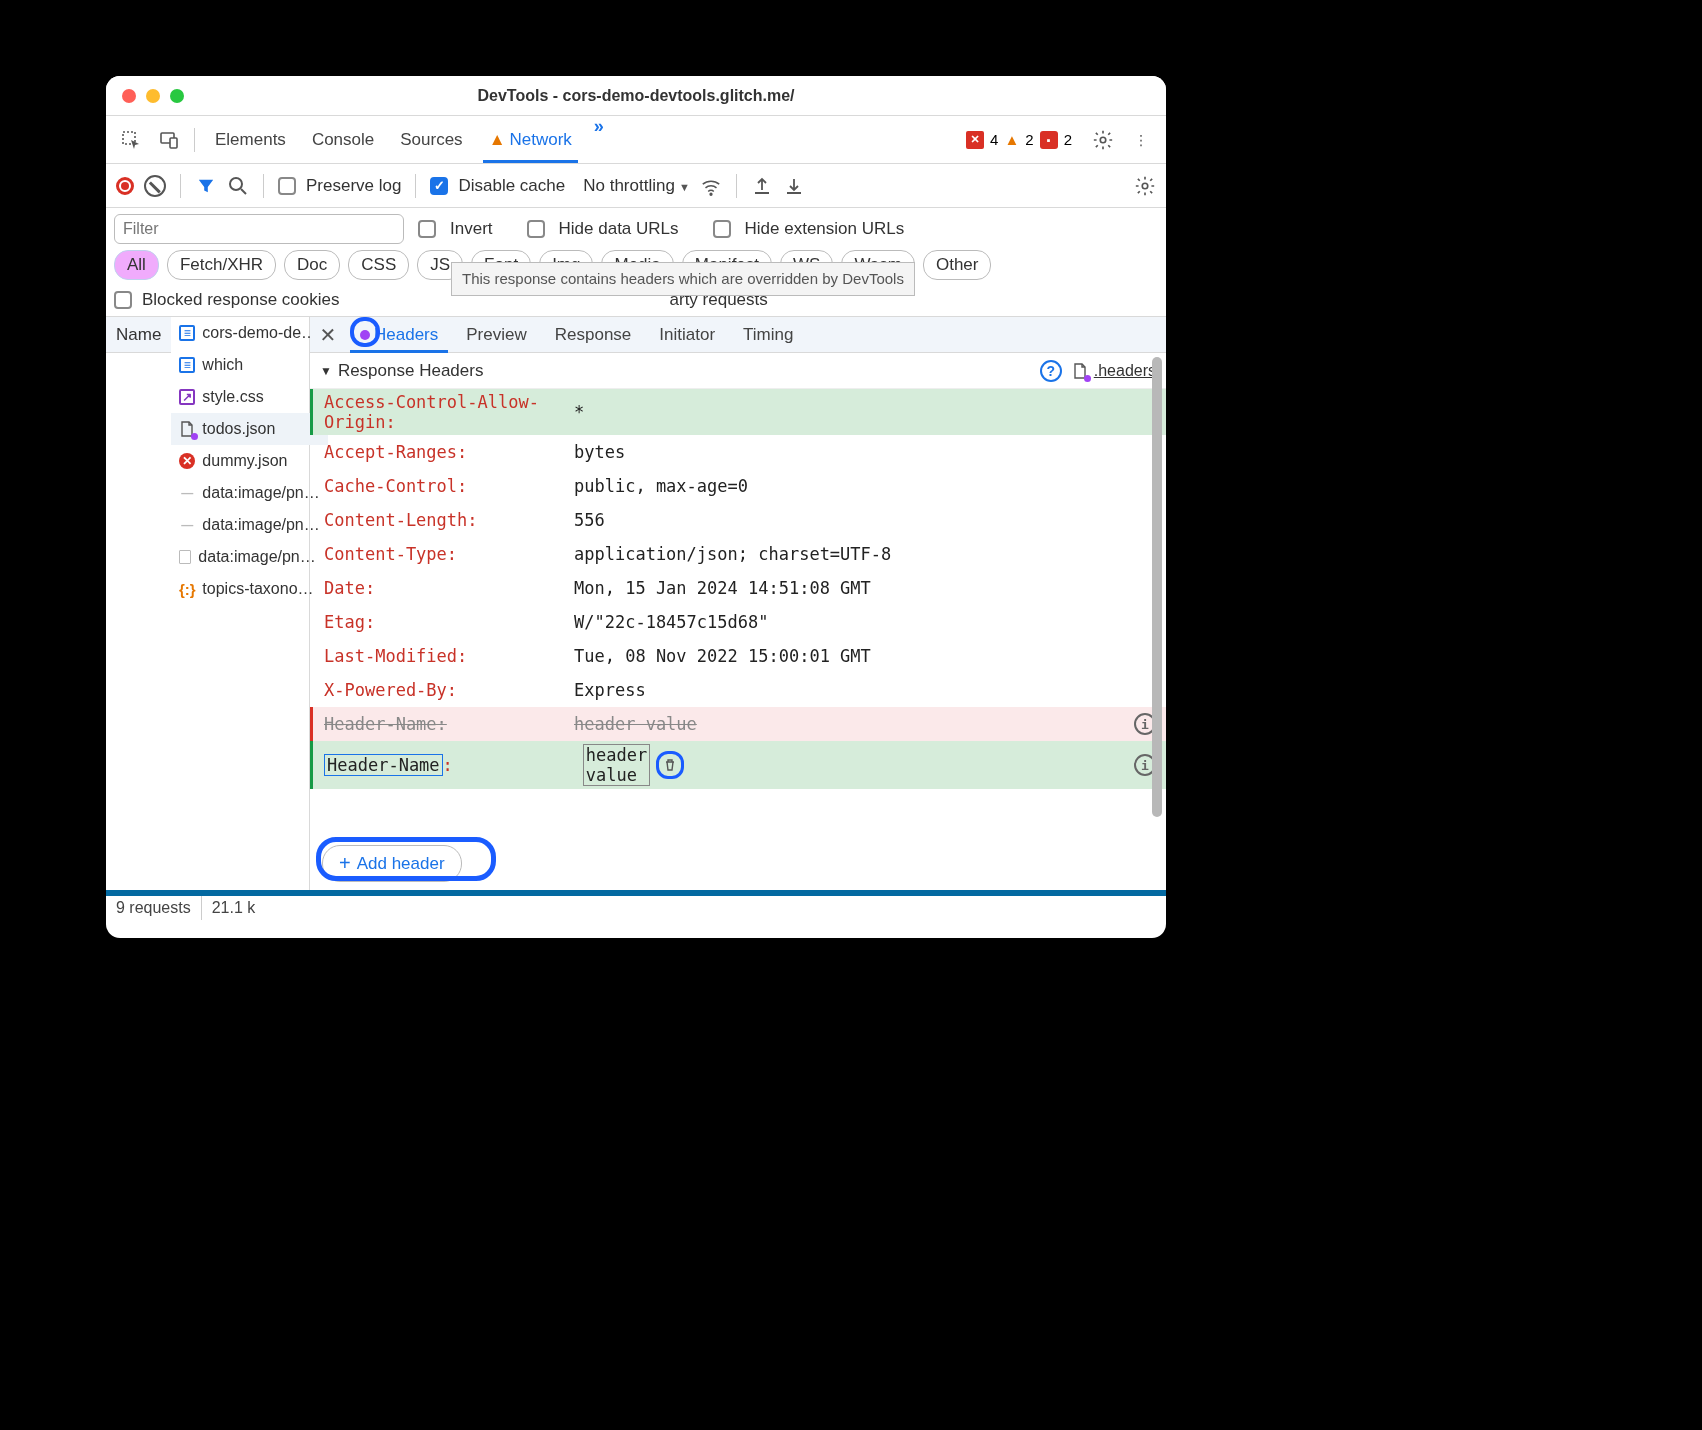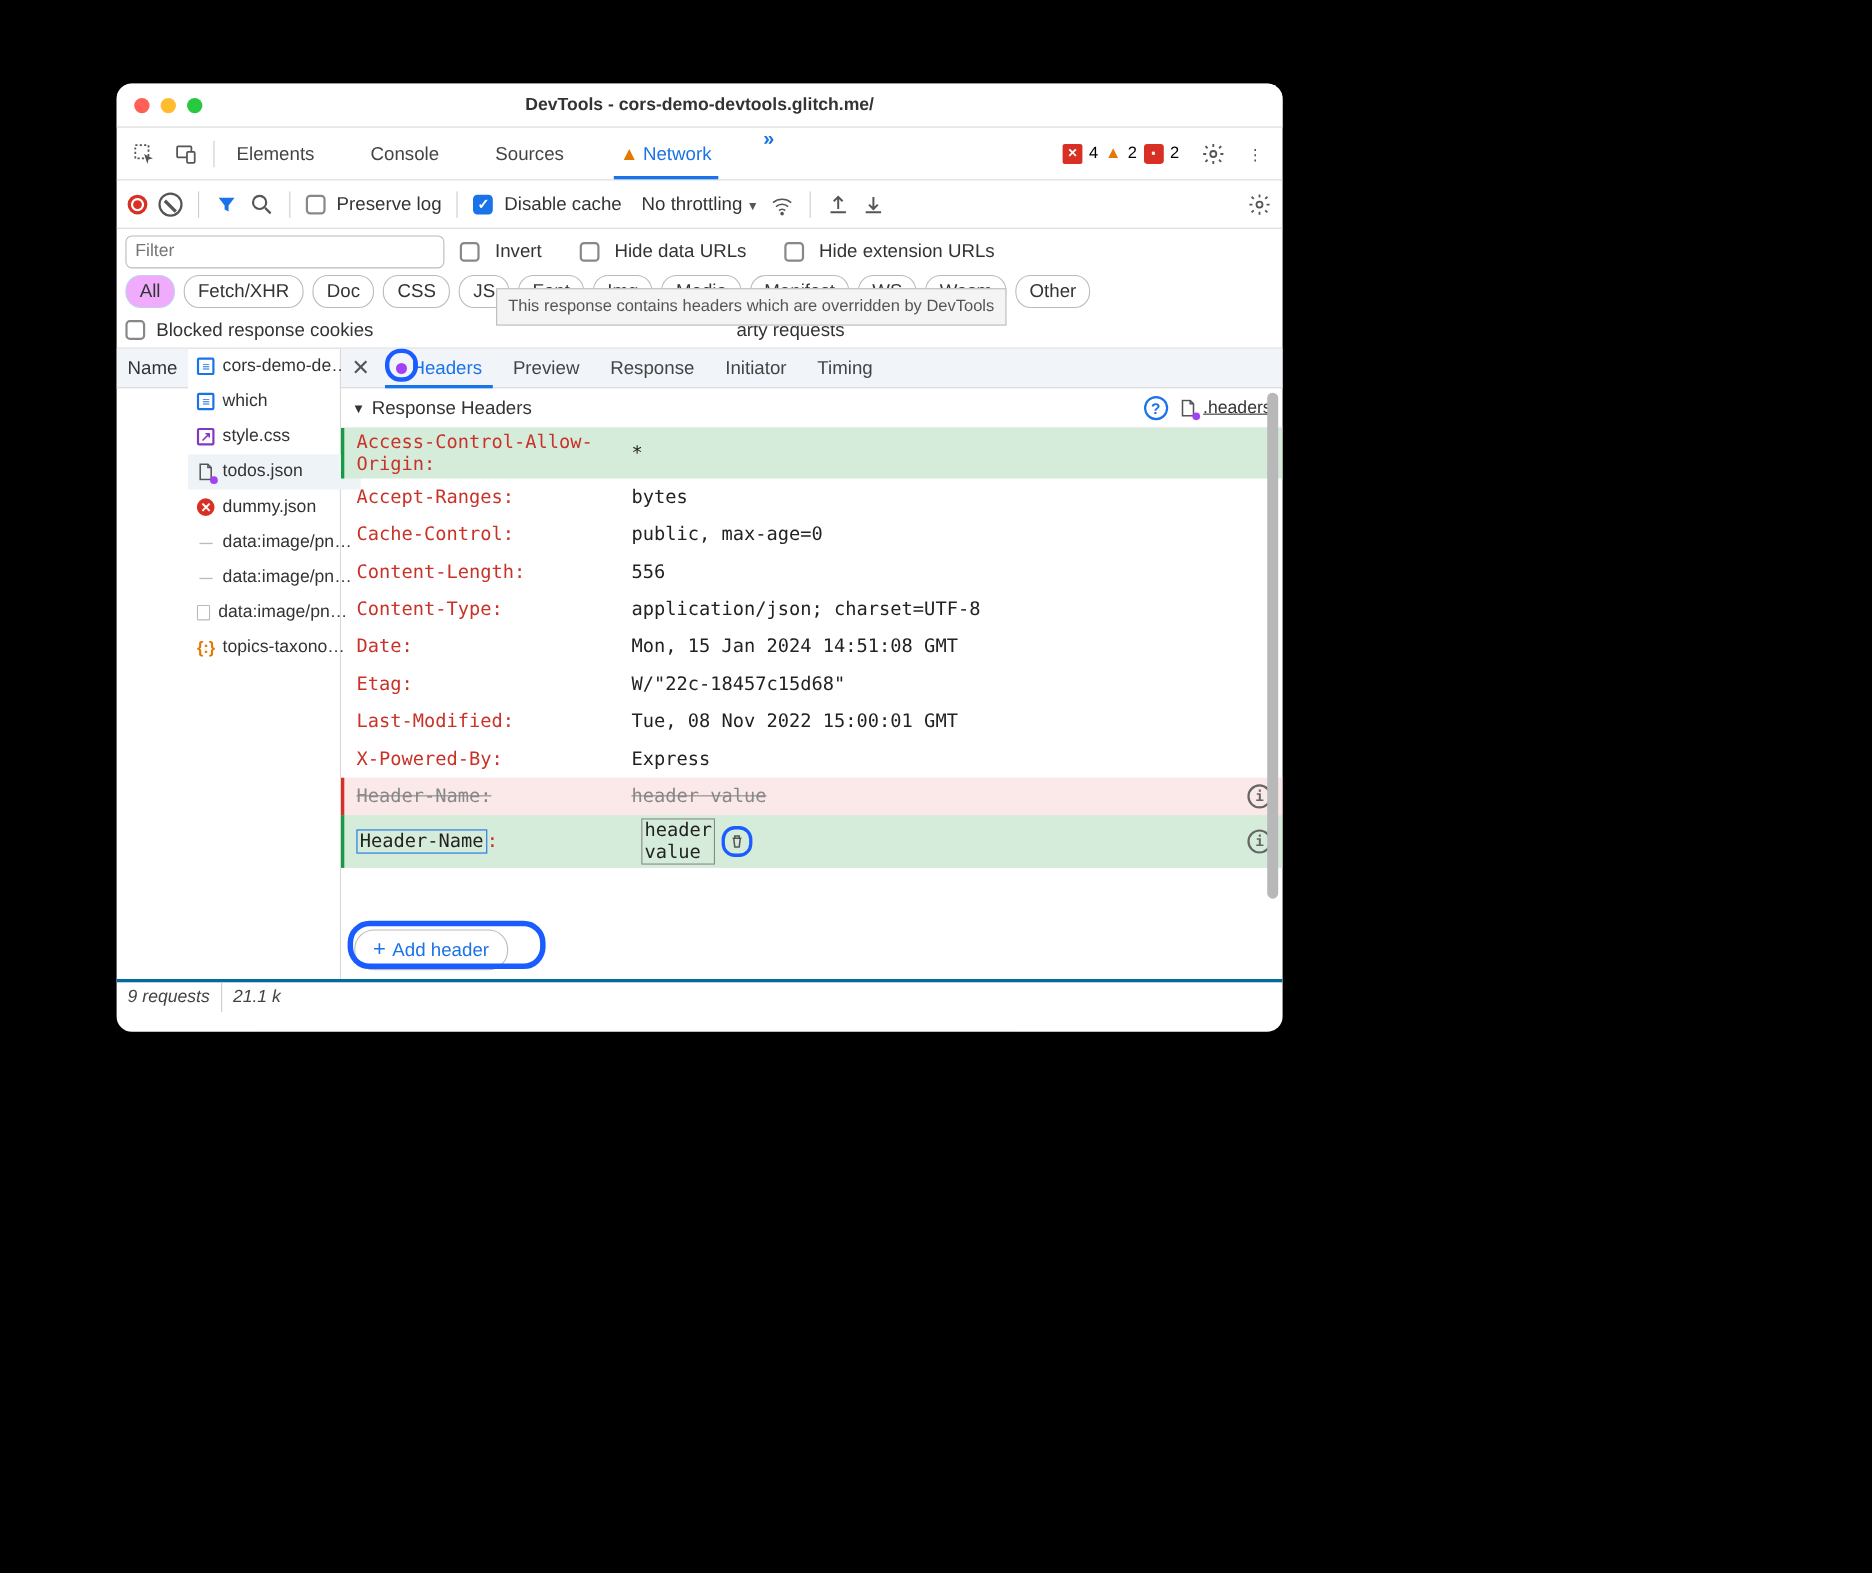--- a/index.html
+++ b/index.html
@@ -18,21 +18,21 @@
 .dot { width: 14px; height: 14px; border-radius: 50%; }
 .dot.red { background:#ff5f57;} .dot.yellow{background:#febc2e;} .dot.green{background:#28c840;}
 .title { position:absolute; left:0; right:0; text-align:center; font-weight:600; font-size:16px; color:#333; }
 
 .tabbar {
   height: 48px; display:flex; align-items:center; padding: 0 8px;
   border-bottom: 1px solid #d9d9d9; gap:4px;
 }
 .tabbar .iconbtn { width:34px; height:34px; display:flex; align-items:center; justify-content:center; color:#555; border-radius:4px; }
 .divider-v { width:1px; height:24px; background:#ccc; margin:0 4px; }
-.tabs-main { display:flex; align-items:stretch; height:100%; gap:27px; }
+.tabs-main { display:flex; align-items:stretch; height:100%; gap:2px; }
 .tab-main-item { display:flex; align-items:center; padding:0 12px; font-size:17px; color:#444; position:relative; }
 .tab-main-item.active { color:#1a73e8; }
 .tab-main-item.active::after { content:""; position:absolute; bottom:0; left:6px; right:6px; height:3px; background:#1a73e8; }
 .tab-main-item .warn-ico { color:#e67700; margin-right:4px; }
 .more-tabs { color:#1a73e8; font-size:18px; font-weight:600; padding:0 8px; }
 .spacer { flex:1; }
 .badges { display:flex; align-items:center; gap:6px; font-size:15px; }
 .badge-ico { width:18px; height:18px; display:inline-flex; align-items:center; justify-content:center; border-radius:2px; font-size:11px; font-weight:700; color:#fff;}
 .badge-ico.err{background:#d93025;} .badge-ico.issue{background:#d93025;}
 
@@ -105,21 +105,21 @@
 .hrow.pink .hname, .hrow.pink .hval{color:#888;text-decoration:line-through;}
 .hrow.editable .hname{color:#222;}
 .hrow.editable .hval{color:#222;}
 .hrow .inlinebox{border:1px solid #888;padding:0 2px;display:inline-block;}
 .info-ico{width:22px;height:22px;border:2px solid #666;border-radius:50%;color:#666;display:inline-flex;align-items:center;justify-content:center;font-size:13px;font-weight:700;margin-left:auto;}
 .trash-circle{border:3px solid #1a5cff;border-radius:12px;width:28px;height:28px;display:inline-flex;align-items:center;justify-content:center;margin-left:6px;}
 
 .footer-add{padding:8px 12px;}
 .add-btn{border:1px solid #bbb;border-radius:18px;padding:6px 16px;font-size:17px;color:#1a73e8;display:inline-flex;align-items:center;gap:6px;}
 
-.status-bar{height:30px;border-top:3px solid #0369a1;display:flex;align-items:flex-start;font-size:16px;color:#444;font-style:italic;}
+.status-bar{height:30px;border-top:6px solid #0369a1;display:flex;align-items:flex-start;font-size:16px;color:#444;}
 .status-bar .cell{padding:0 10px;border-right:1px solid #ccc;height:100%;display:flex;align-items:center;}
 
 .scrollbar{position:absolute;right:4px;top:40px;width:10px;height:460px;background:#b8b8b8;border-radius:5px;}
 
 svg{display:block;}
 </style>
 </head>
 <body>
 <div class="page">
 

